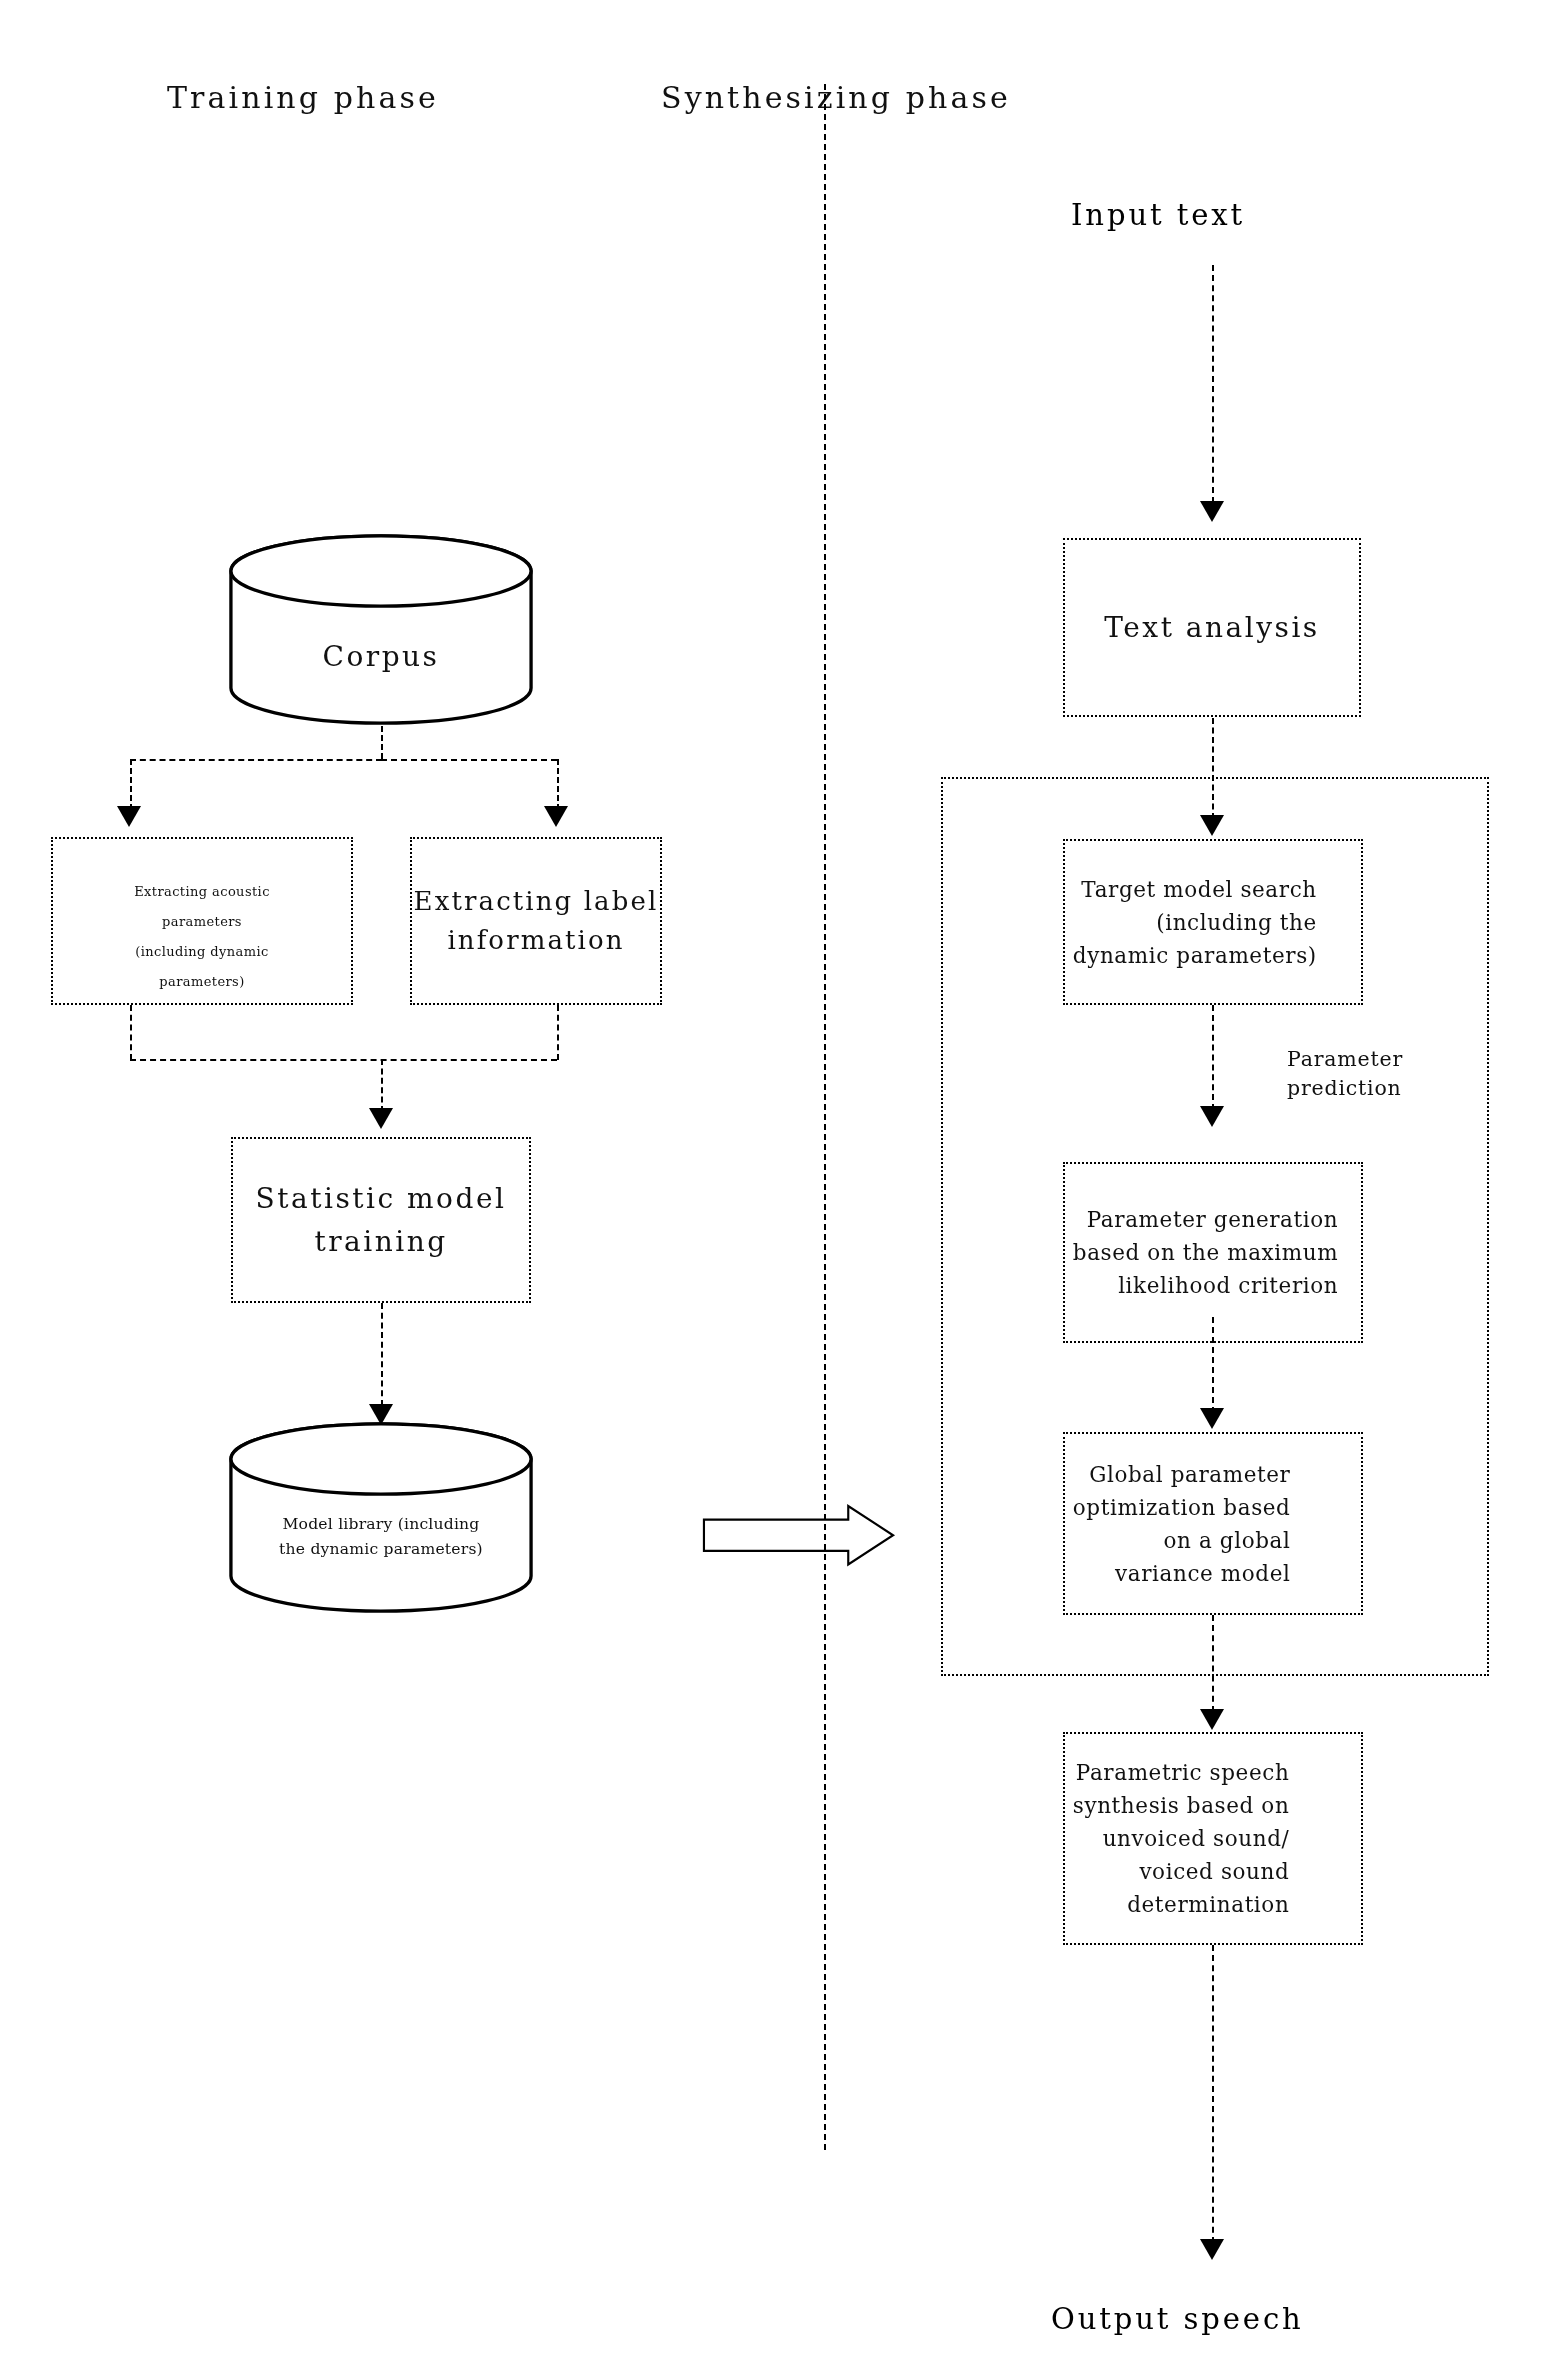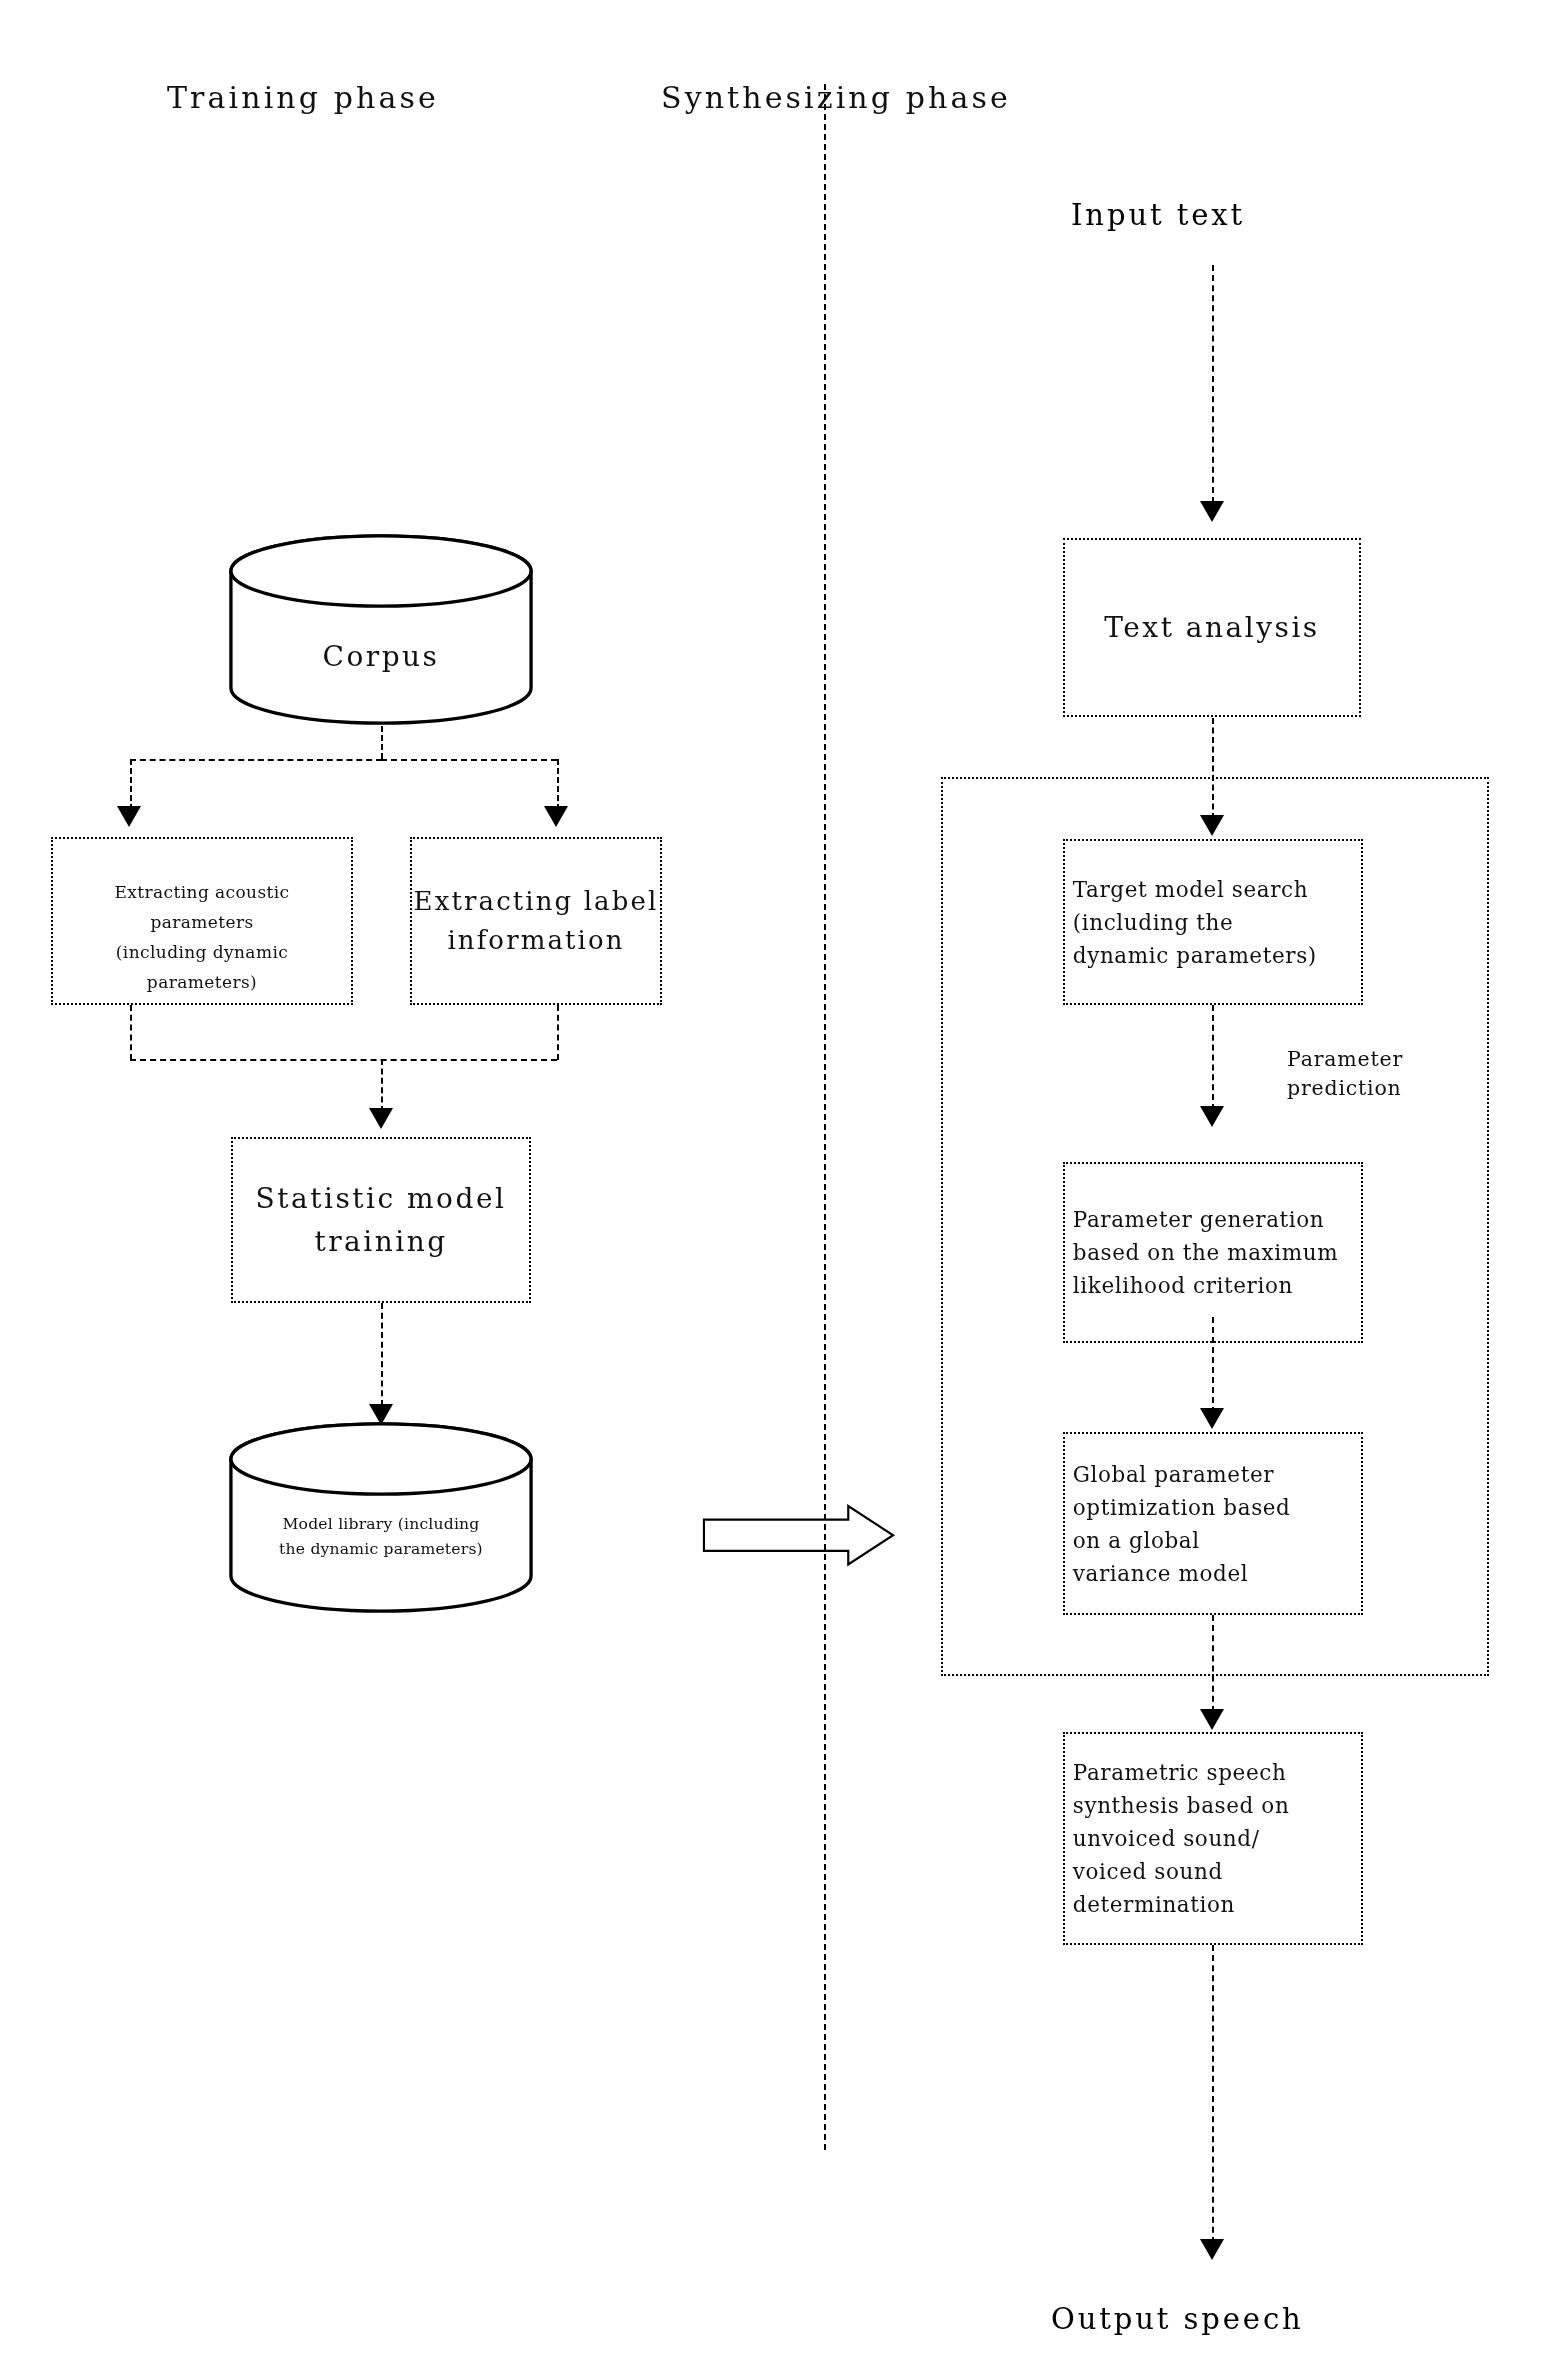--- a/index.html
+++ b/index.html
@@ -63,24 +63,24 @@
     align-items: center;
     justify-content: center;
   }
   .box .box-text {
     font-family: "DejaVu Serif", serif;
     white-space: pre-line;
     text-align: center;
     color: #111;
   }
   .box.left-text { justify-content: flex-start; }
-  .box.left-text .box-text { text-align: left; padding-left: 7.8px; }
-
-  
-  .t-small  { font-size: 17px; line-height: 30px; letter-spacing: 0.4px; margin-top: 32px; }
+  .box.left-text .box-text { text-align: right; padding-left: 7.8px; }
+
+  
+  .t-small  { font-size: 13px; line-height: 30px; letter-spacing: 0.4px; margin-top: 32px; }
   .t-mid    { font-size: 21.5px; line-height: 33px; letter-spacing: 0.6px; }
   .t-large  { font-size: 26px; line-height: 39px; letter-spacing: 2.1px; }
   .t-xlarge { font-size: 28px; line-height: 43px; letter-spacing: 2.5px; }
   .t-tiny   { font-size: 15.6px; line-height: 25px; letter-spacing: 0.2px; }
 
   
   .group-frame {
     position: absolute;
     border: 2px dotted #000;
     box-sizing: border-box;

